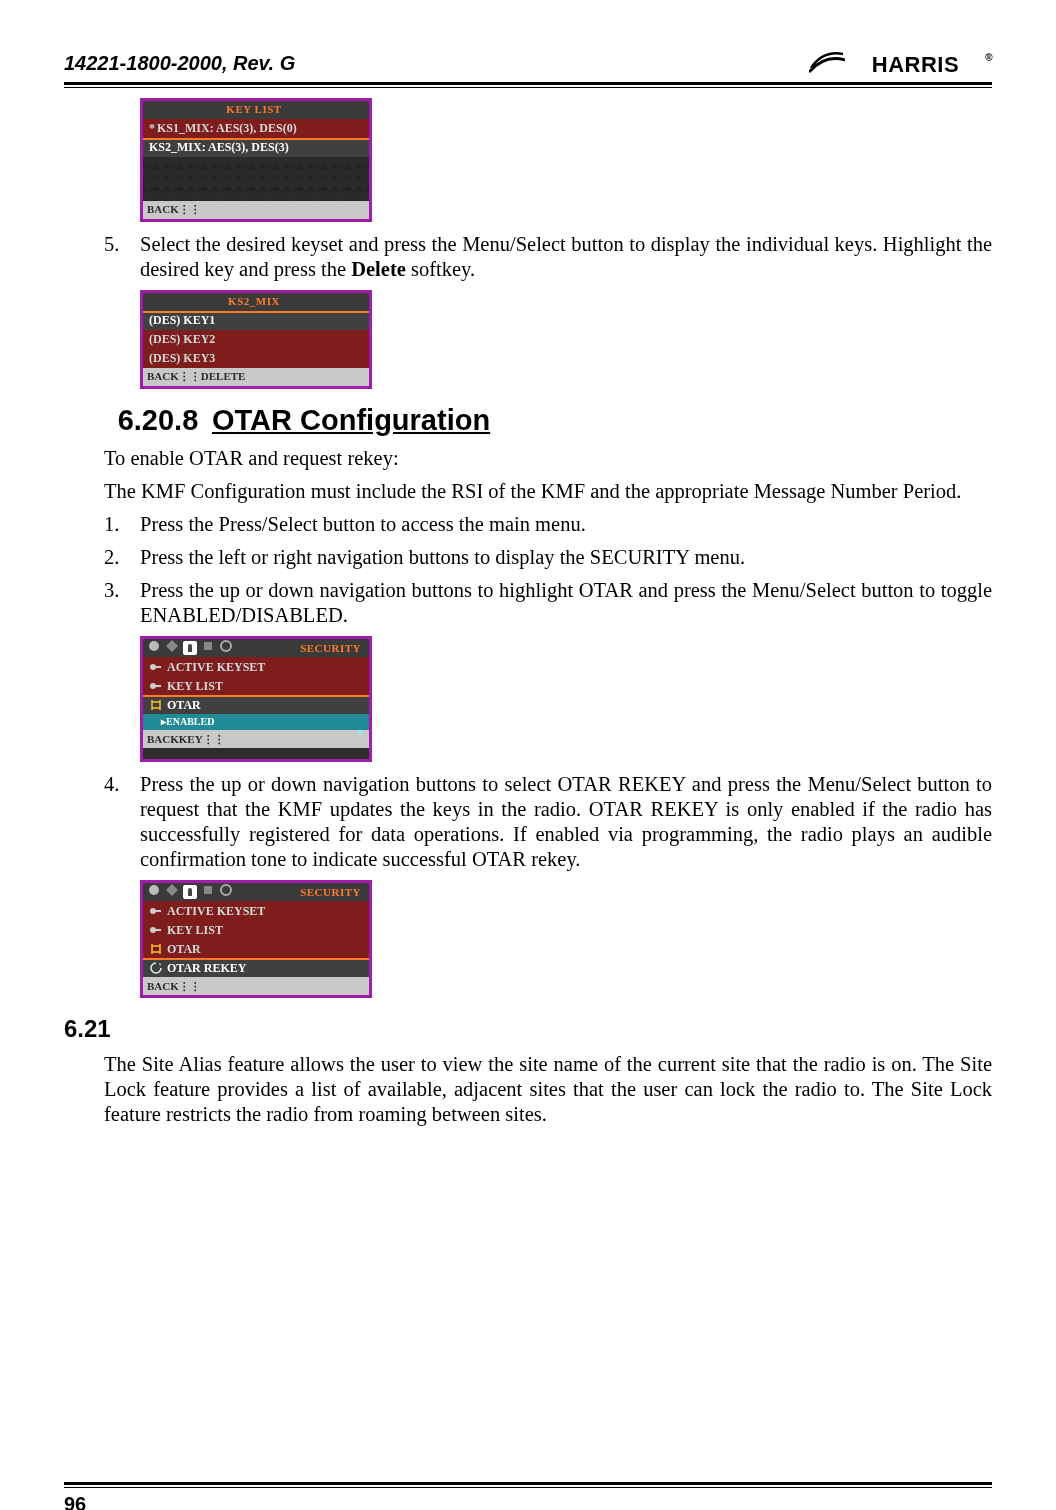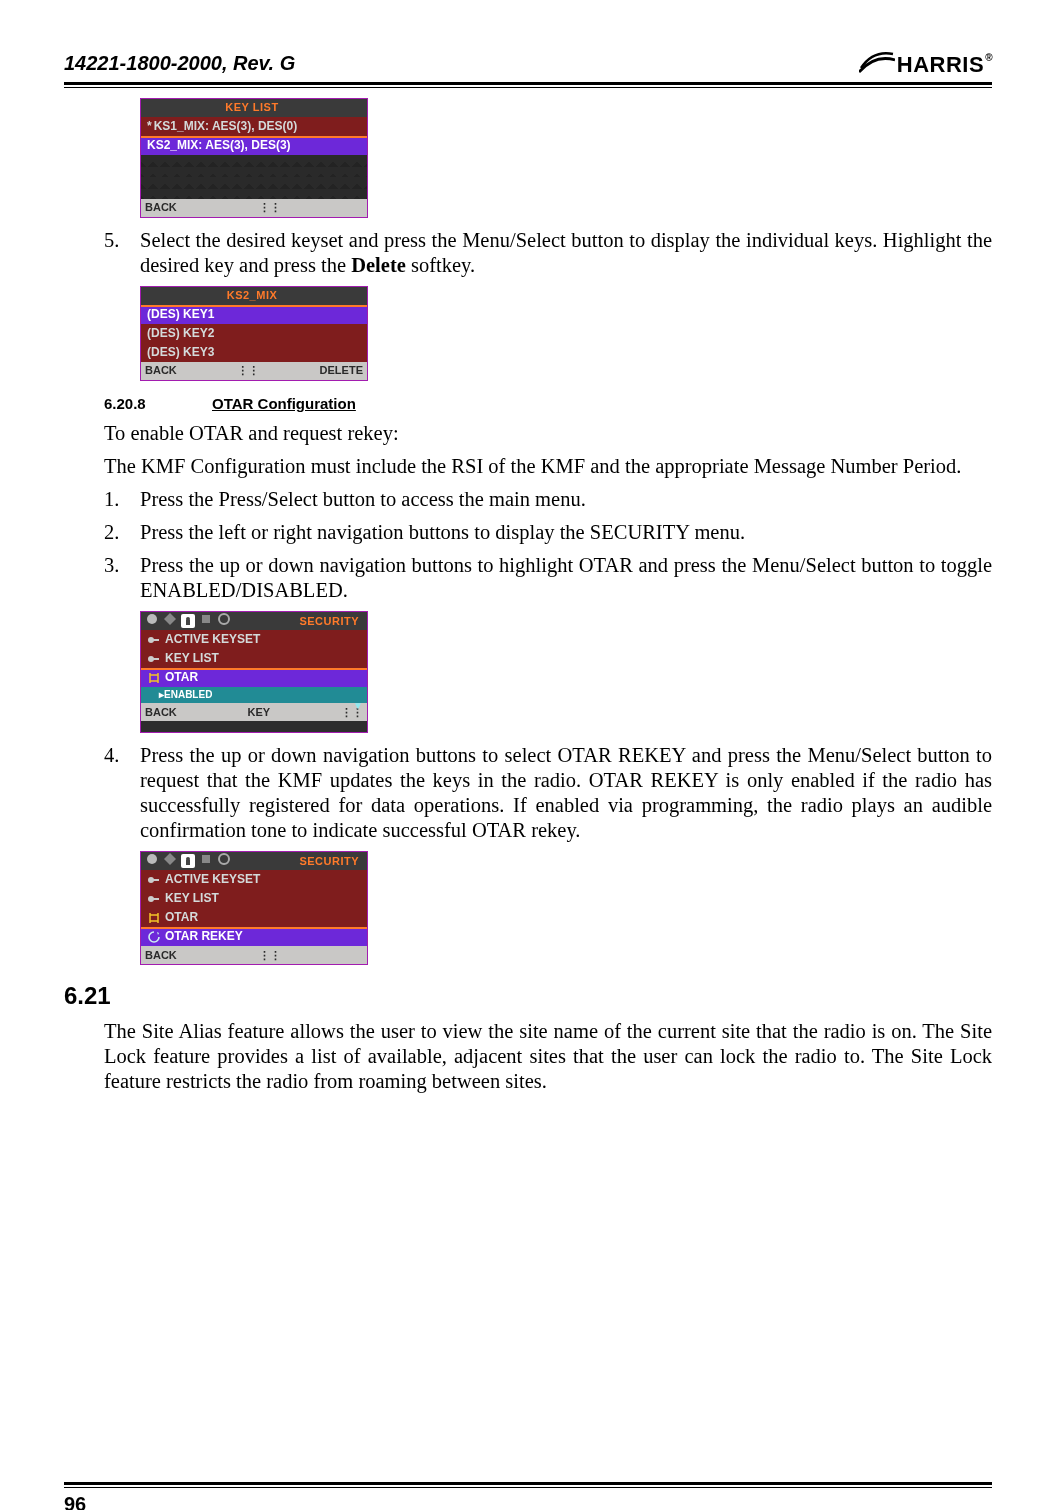--- a/index.html
+++ b/index.html
@@ -30,20 +30,21 @@
     font-style: italic;
     font-size: 20px;
   }
   .brand {
     font-family: Arial, Helvetica, sans-serif;
     font-weight: 900;
     font-size: 22px;
     letter-spacing: 0.5px;
     display: flex;
     align-items: flex-start;
+    gap: 25px;
   }
   .brand-swoosh {
     display: inline-block;
     width: 36px;
     height: 22px;
     position: relative;
     margin-right: 2px;
   }
   .brand-swoosh svg { position: absolute; top: -4px; left: 0; }
   .brand-reg {
@@ -79,23 +80,23 @@
   .ol-num {
     width: 36px;
     flex-shrink: 0;
   }
   .ol-body { flex: 1; }
 
   
   .device {
     width: 226px;
     margin: 6px 0 10px 36px;
-    font-family: Liberation Sans, sans-serif;
+    font-family: Liberation Serif, serif;
     font-size: 13px;
-    border: 1px solid #a21caf;
+    border: 3px solid #a21caf;
     background: #2d2d2d;
     color: #cfd7d7;
     position: relative;
     overflow: hidden;
   }
   .device .tabbar {
     height: 18px;
     background: #3a3a3a;
     display: flex;
     align-items: center;
@@ -121,21 +122,21 @@
     font-size: 12px;
     color: #d4dada;
     background: #7f1d1d;
     border-bottom: 0;
     position: relative;
   }
   .device .row .row-icon {
     width: 14px; height: 14px; margin-right: 4px; flex-shrink:0;
   }
   .device .row.selected {
-    background: #6d28d9;
+    background: #404040;
     color: #fff;
     box-shadow: inset 0 2px 0 #ff7a2a;
   }
   .device .row.star::before {
     content: "*";
     margin-right: 2px;
   }
   .device .sub {
     color: #f4c428;
     padding-left: 18px;
@@ -149,42 +150,42 @@
       linear-gradient(45deg, #232323 25%, transparent 25%),
       linear-gradient(-45deg, #232323 25%, transparent 25%),
       #2a2a2a;
     background-size: 12px 12px;
     height: 22px;
   }
   .device .softkeys {
     height: 18px;
     background: #c9c8c6;
     display: flex;
-    justify-content: space-between;
     align-items: center;
     color: #2a2a2a;
     font-weight: bold;
     font-size: 11px;
     padding: 0 4px;
   }
   .device .scroll-up, .device .scroll-down {
     position: absolute;
     right: 4px;
     color: #fff;
     font-size: 10px;
   }
   .device .scroll-up { top: 20px; }
   .device .scroll-down { bottom: 20px; }
 
   .h3 {
     font-family: Arial, Helvetica, sans-serif;
     font-weight: bold;
-    font-size: 15px;
+    font-size: 29px;
     margin: 14px 0 8px 0;
     display: flex;
+    text-align: center;
   }
   .h3 .num { width: 108px; flex-shrink:0; }
   .h3 .ttl { text-decoration: underline; }
 
   .h2 {
     font-family: Arial, Helvetica, sans-serif;
     font-weight: bold;
     font-size: 24px;
     margin: 16px 0 8px -40px;
     display: flex;

